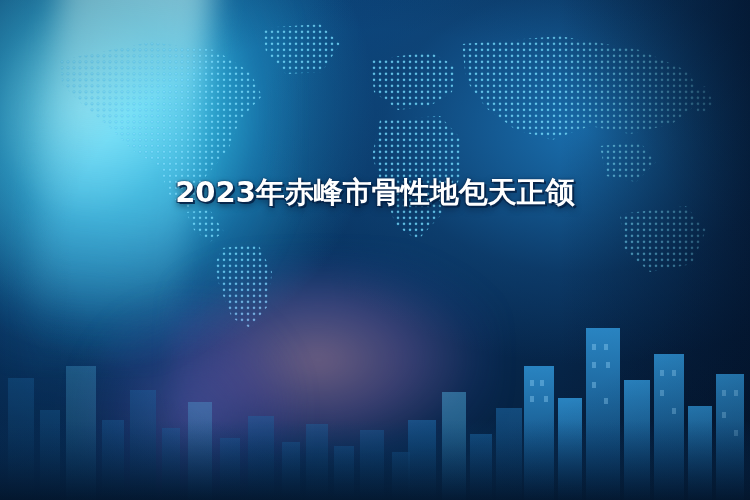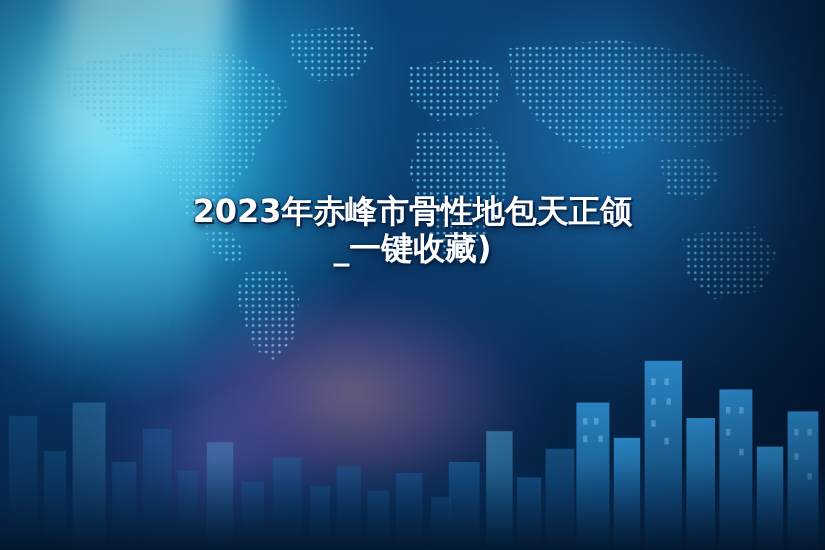--- a/index.html
+++ b/index.html
@@ -240,16 +240,15 @@
         <rect x="734" y="160" width="4" height="6"></rect>
     </g>
 
     <rect x="0" y="150" width="750" height="80" fill="url(#ground)"></rect>
   </svg>
 
   <div class="bg-vignette"></div>
 
   <div class="title-block">
     <div class="title-line">2023年赤峰市骨性地包天正颌</div>
-    <div class="title-line">_一键收藏)</div>
   </div>
 
 </div>
 
 </body></html>

